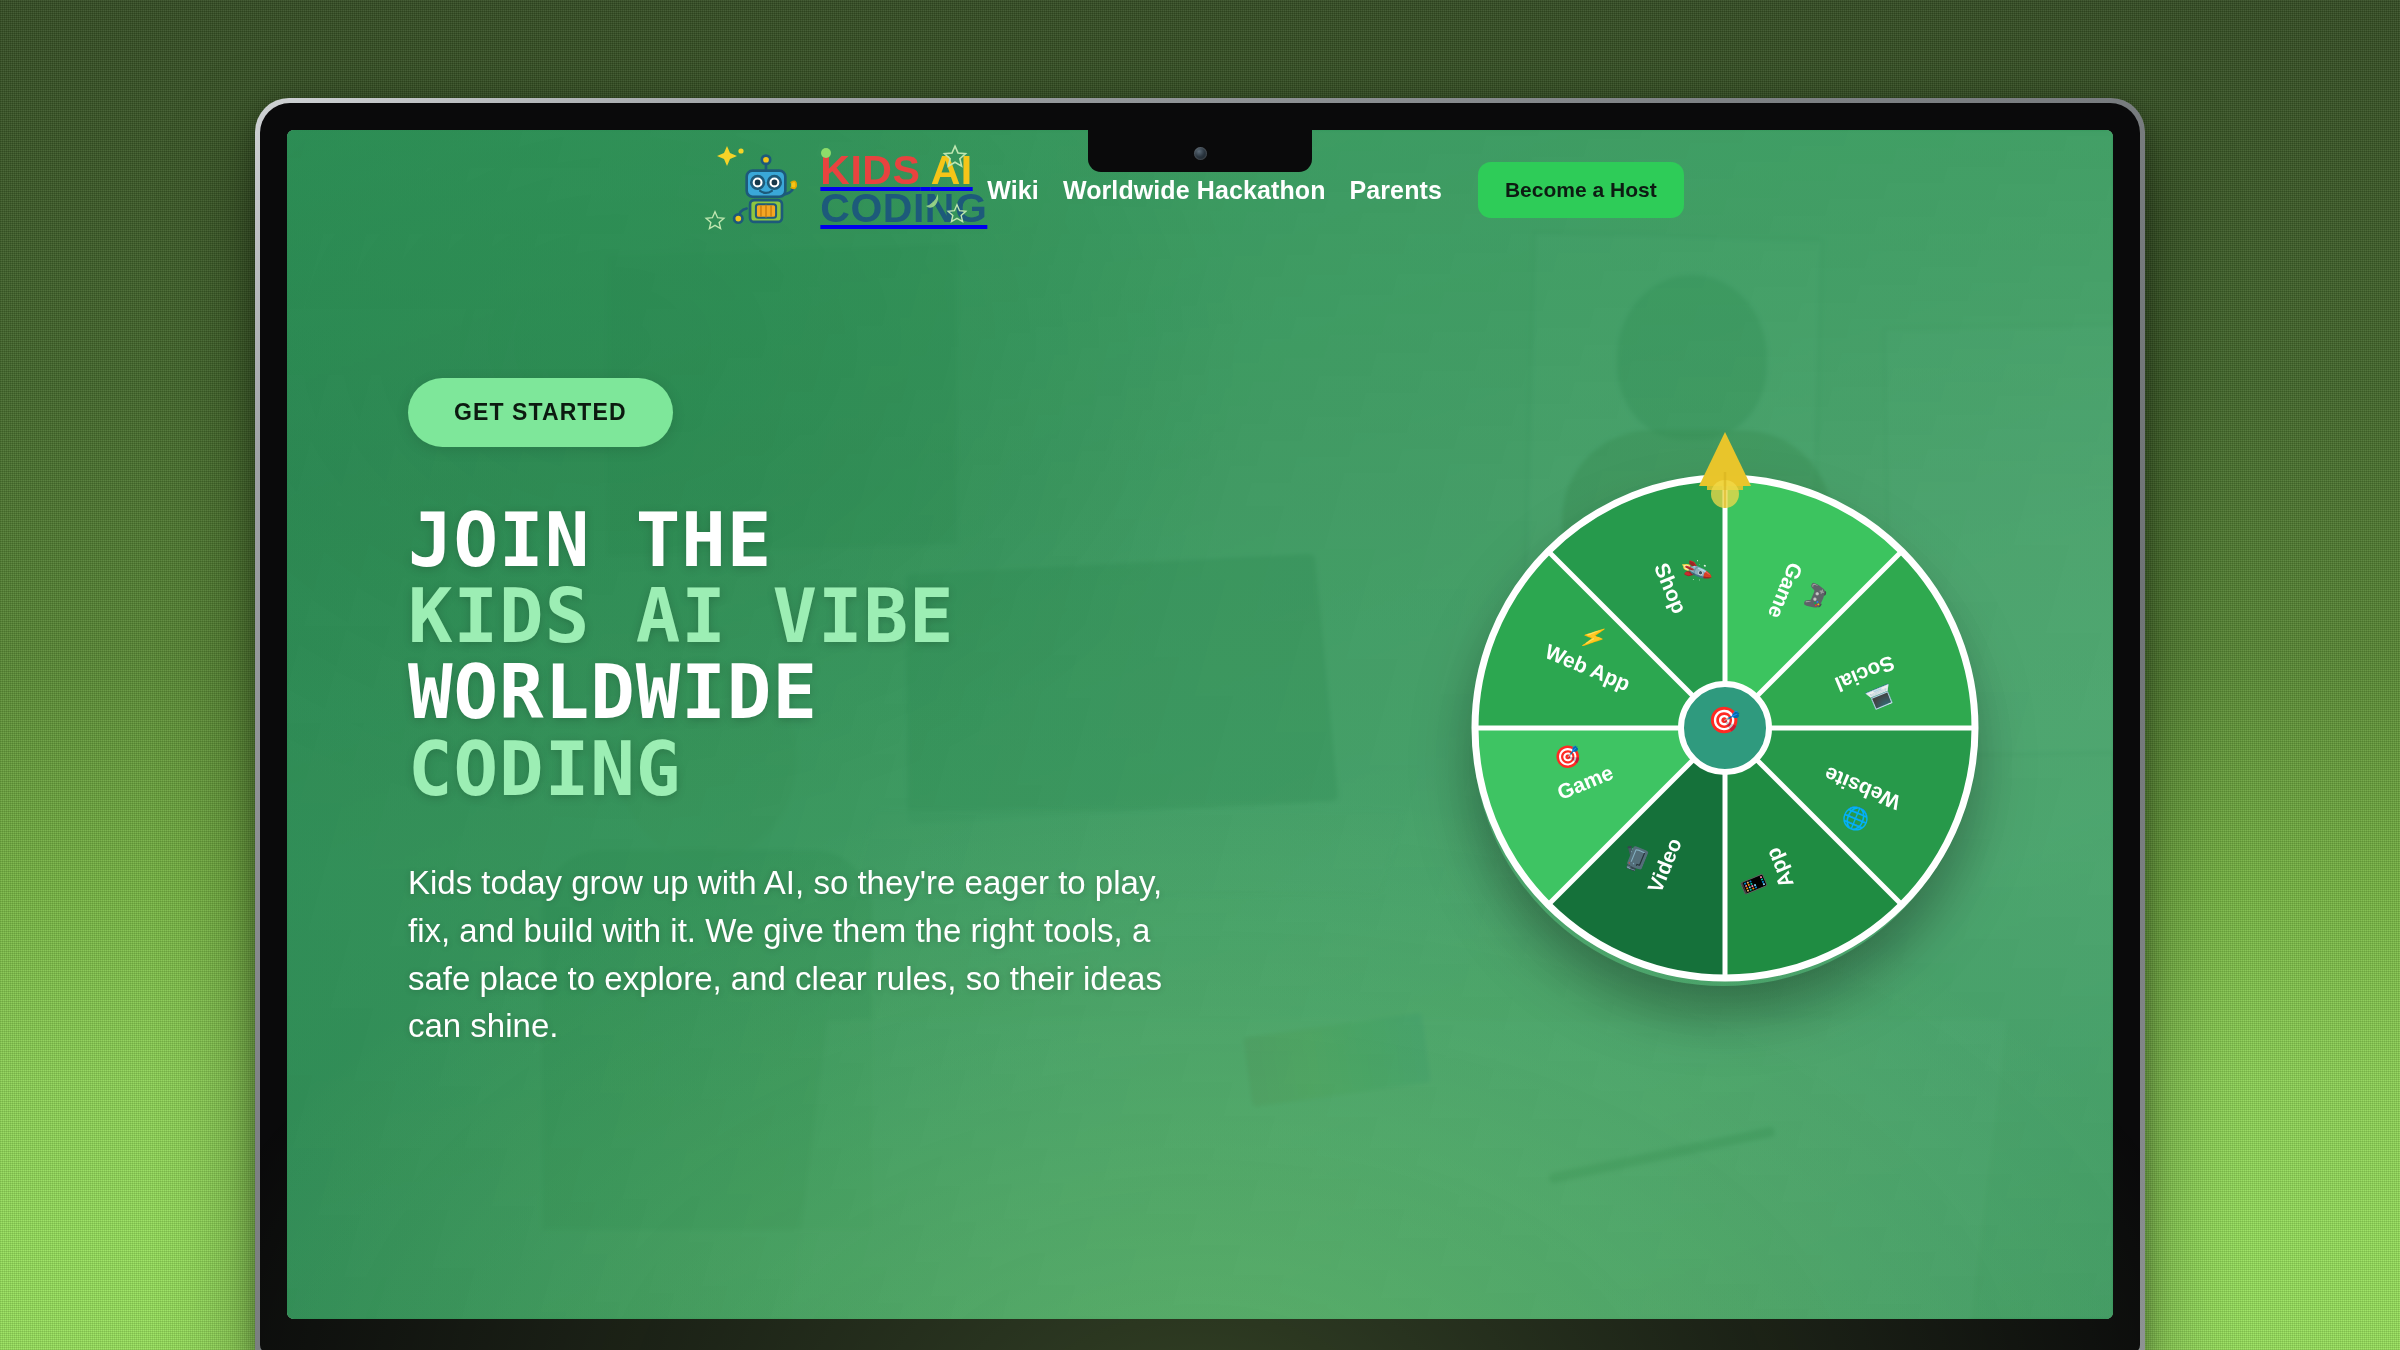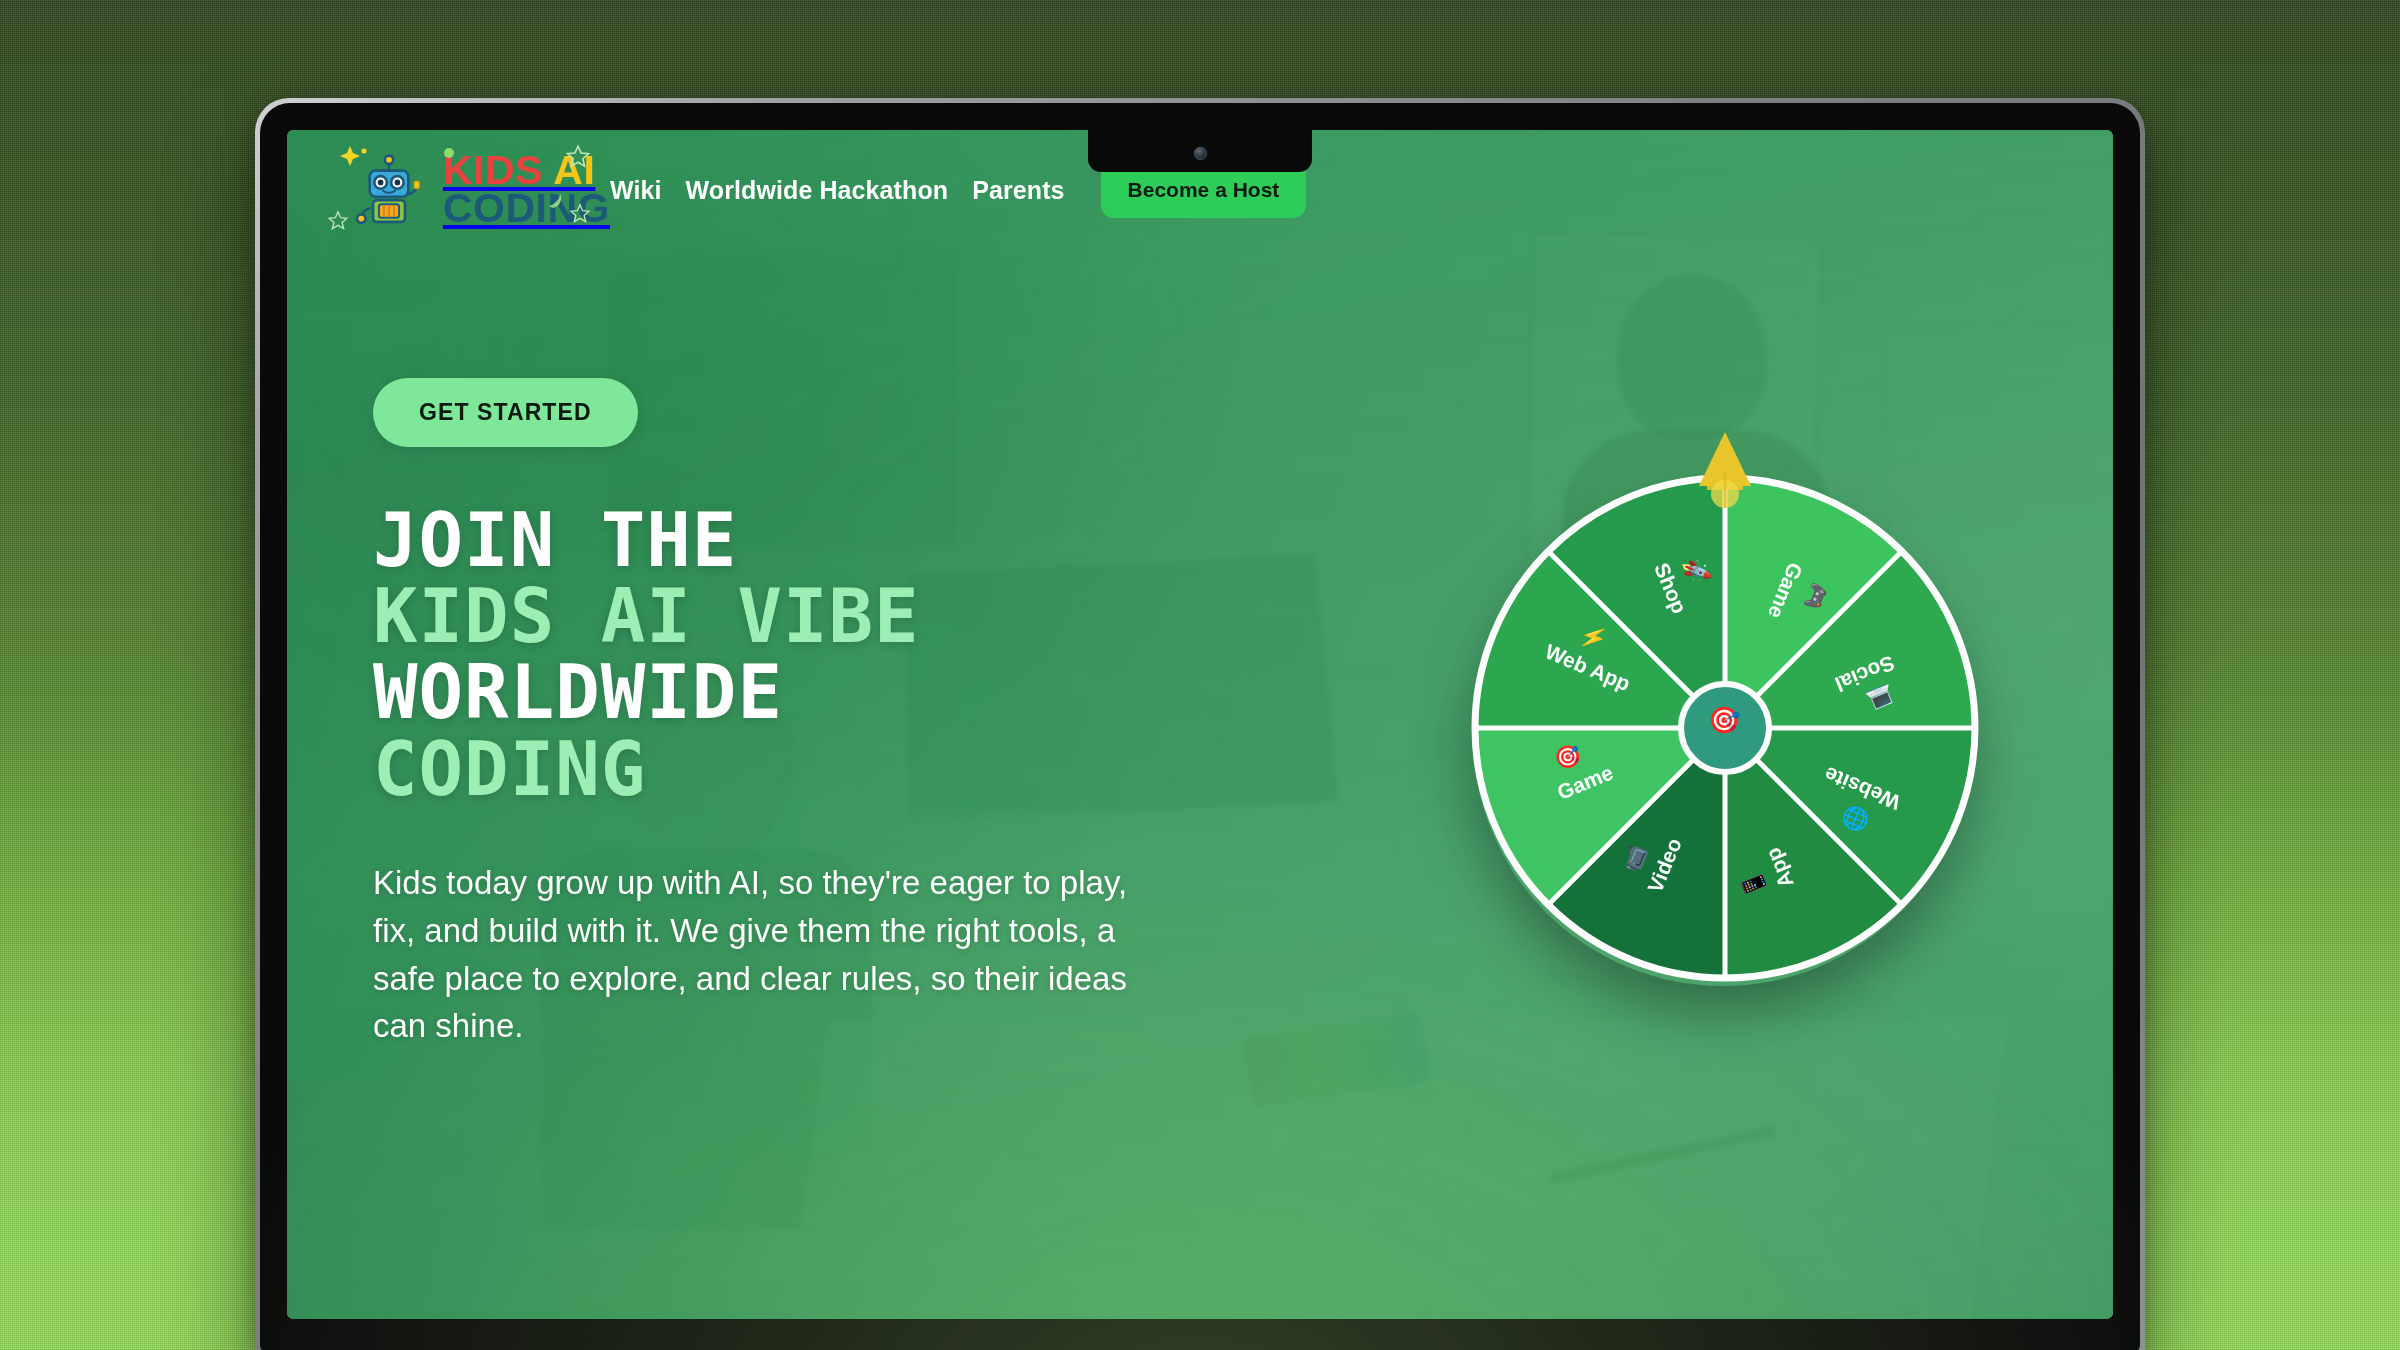--- a/index.html
+++ b/index.html
@@ -155,25 +155,25 @@
     position: absolute;
     inset: 0;
     background:
       linear-gradient(180deg, rgba(46,150,88,.55) 0%, rgba(44,145,85,.38) 30%, rgba(48,152,90,.42) 62%, rgba(42,138,82,.55) 100%),
       radial-gradient(ellipse 900px 700px at 18% 18%, rgba(35,125,72,.55), transparent 70%);
   }
 
   
   .topbar {
     position: absolute;
-    left: 12px; right: 0; top: 0;
+    left: 0; right: 0; top: 0;
     height: 120px;
     display: flex;
     align-items: center;
-    justify-content: flex-start;
+    justify-content: center;
     padding: 0 40px 0 48px;
     z-index: 30;
   }
   .brand { display: flex; align-items: center; gap: 12px; position: relative; }
   .robot { width: 84px; height: 84px; position: relative; flex: none; }
   .brand-text { line-height: .92; }
   .brand-l1 { font-size: 41px; font-weight: 800; letter-spacing: .5px; }
   .brand-l2 { font-size: 41px; font-weight: 800; letter-spacing: .5px; }
   .bt-kids { color: #e8433f; }
   .bt-ai { color: #f5c518; }
@@ -202,20 +202,21 @@
     white-space: nowrap;
   }
 
   
   .hero-inner {
     position: absolute;
     inset: 0;
     z-index: 20;
     display: flex;
     align-items: flex-start;
+    padding-left: 35px;
   }
   .hero-left {
     padding: 248px 0 0 86px;
     width: 1070px;
   }
   .get-started {
     display: inline-block;
     background: #7ee79a;
     color: #0c1a10;
     font-size: 23px;

